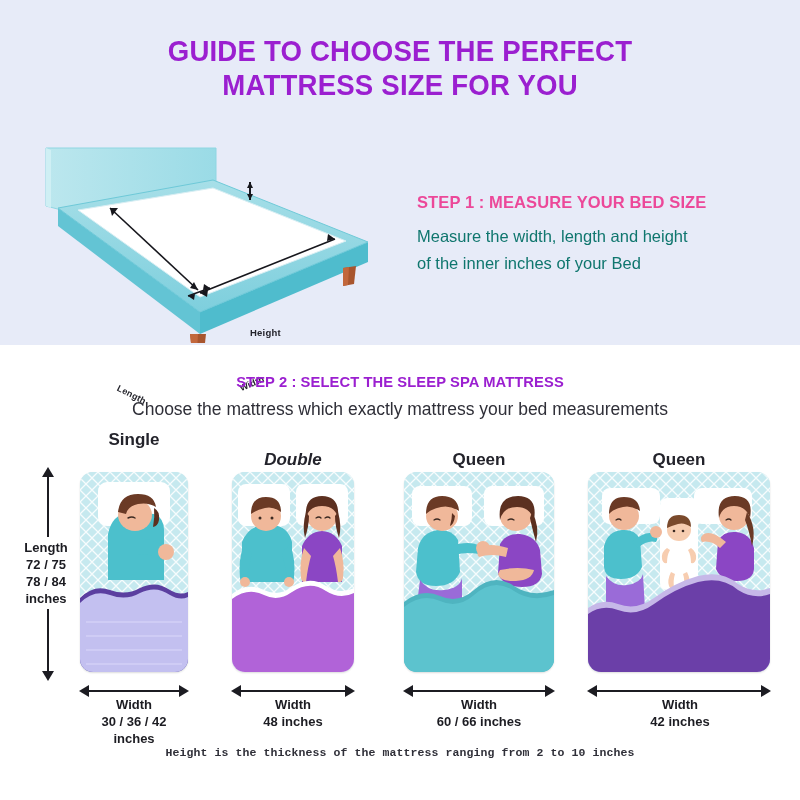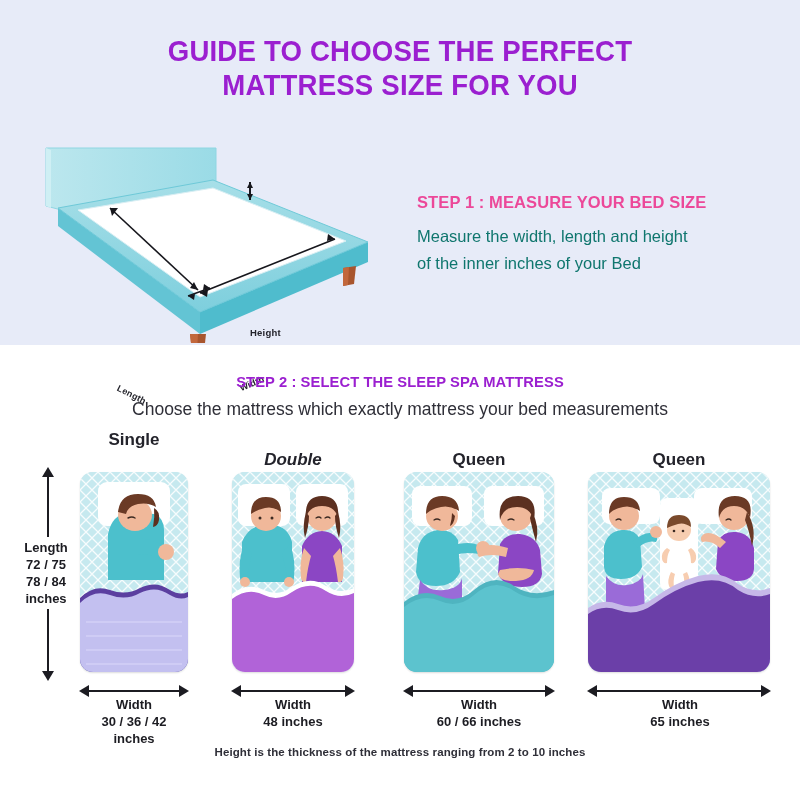--- a/index.html
+++ b/index.html
@@ -94,21 +94,21 @@
   .w-label{
     position:absolute;text-align:center;color:#1c1c22;
     font-size:13px;font-weight:bold;line-height:17px;
   }
   .w-label .t{font-weight:bold;}
   .w-label .v{font-weight:bold;}
 
   
   .footnote{
     position:absolute;left:0;top:746px;width:800px;text-align:center;
-    color:#2f2f38;font-size:11.5px;font-weight:bold;letter-spacing:.1px;
+    color:#2f2f38;font-size:11.5px;font-weight:bold;letter-spacing:.1px;font-family:Liberation Mono, monospace;
   }
 </style>
 </head>
 <body>
 
 <div class="stage">
 
   <div class="top-bg"></div>
   <div class="bottom-bg"></div>
 
@@ -352,18 +352,18 @@
       <path d="M159 40 q10 16 5 34 q-3 -16 -7 -26 Z" fill="#6b3a25"></path>
       <path d="M138 48 q3 -2 5 0" stroke="#3c2a22" stroke-width="1.3" fill="none" stroke-linecap="round"></path>
 
       <path d="M0 136 q14 -10 30 -4 q18 7 36 -6 q22 -16 44 -22 q24 -6 40 8 q16 10 32 4 L182 200 L0 200 Z" fill="#c6b8e8"></path>
       <path d="M0 142 q14 -10 30 -4 q18 7 36 -6 q22 -16 44 -22 q24 -6 40 8 q16 10 32 4 L182 200 L0 200 Z" fill="#6b3fa8"></path>
     </svg>
   </div>
   <div class="w-arrow" style="left:596px;top:690px;width:166px;"></div>
   <div class="w-label" style="left:590px;top:696px;width:180px;">
     <div class="t">Width</div>
-    <div class="v">65 inches</div>
+    <div class="v">42 inches</div>
   </div>
 
   <div class="footnote">Height is the thickness of the mattress ranging from 2 to 10 inches</div>
 
 </div>
 
 </body></html>

